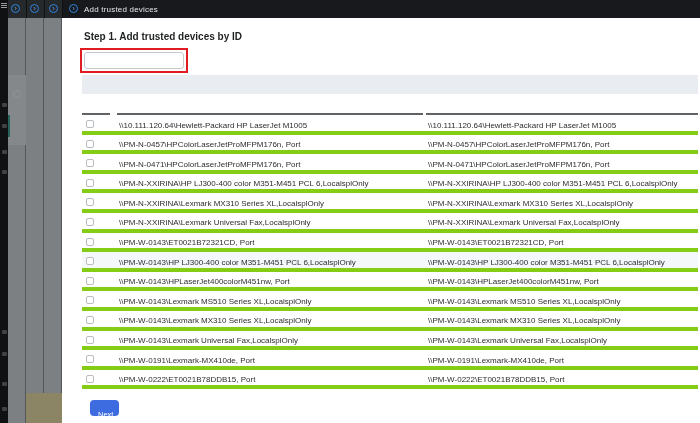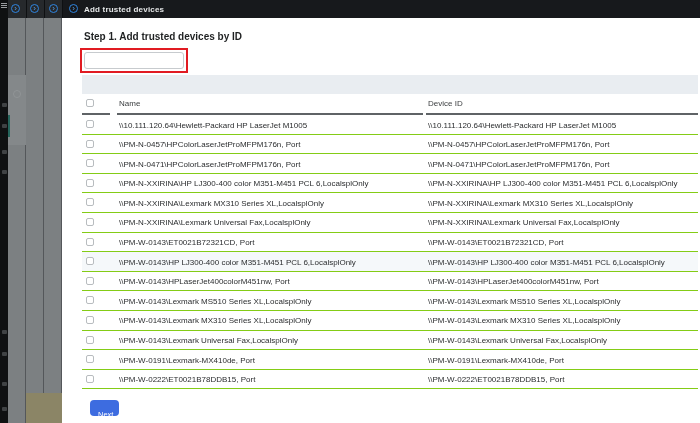--- a/index.html
+++ b/index.html
@@ -10,21 +10,21 @@
   .app-sidebar{position:absolute;left:0;top:0;width:8px;height:423px;background:#0f1112;z-index:5;}
   .menu-icon{position:absolute;left:1px;top:3px;width:6px;height:6px;cursor:pointer;}
   .menu-icon i{display:block;height:1px;background:#9a9da0;margin-bottom:1px;}
   .sb-ico{position:absolute;left:2px;width:5px;height:4px;background:#3f4244;border-radius:1px;}
 
   
   .top-bar{position:absolute;left:8px;top:0;width:692px;height:18px;background:#17191c;z-index:6;}
   .top-bar .strip-head{position:absolute;left:0;top:0;width:54px;height:18px;background:#26292c;}
   .top-bar .sep{position:absolute;top:0;width:1px;height:18px;background:#0e1012;}
   .collapse-circle{position:absolute;top:4px;width:9px;height:9px;border:1px solid #2f85e0;border-radius:50%;color:#5aa0ea;font-size:8px;line-height:7px;text-align:center;cursor:pointer;}
-  .bar-title{position:absolute;left:76px;top:5px;font-size:8px;font-weight:700;color:#e4e6e7;letter-spacing:.2px;white-space:nowrap;}
+  .bar-title{position:absolute;left:76px;top:5px;font-size:8px;font-weight:400;color:#e4e6e7;letter-spacing:.2px;white-space:nowrap;}
 
   
   .strip{position:absolute;top:18px;height:405px;width:18px;background:#7c8082;z-index:4;}
   .strip{border-right:1px solid #54575a;}
   .s1{left:8px;} .s2{left:26px;} .s3{left:44px;}
   .s1 .lite{position:absolute;left:0;top:57px;width:18px;height:70px;background:#84888a;}
   .s1 .lite .circ{position:absolute;left:5px;top:15px;width:8px;height:8px;border:1px solid #909496;border-radius:50%;}
   .s1 .teal-marker{position:absolute;left:0;top:97px;width:2px;height:22px;background:#25655c;}
   .olive{position:absolute;left:0;bottom:0;width:18px;height:30px;background:#8b8566;}
 
@@ -33,21 +33,21 @@
   .step-title{position:absolute;left:22px;top:13px;font-size:10px;font-weight:700;color:#1f2122;white-space:nowrap;text-align:right;}
   .red-box{position:absolute;left:18px;top:30px;width:108px;height:25px;border:2px solid #e11b22;}
   .id-input{position:absolute;left:22px;top:34px;width:100px;height:17px;border:1px solid #c7cbce;border-radius:3px;background:#fff;font-size:8px;padding:0 4px;outline:none;}
   .toolbar{position:absolute;left:20px;top:57px;right:2px;height:19px;background:#e9edf1;}
 
   .thead{position:absolute;left:20px;top:76px;right:2px;height:19px;}
   .col-label{position:absolute;top:5px;font-size:8px;color:#3a3d3f;white-space:nowrap;}
   .hline{position:absolute;top:95px;height:2px;background:#5f6366;}
 
   .rows{position:absolute;left:20px;top:97px;right:2px;}
-  .row{position:relative;height:19.6px;border-bottom:1px solid #84cc16;cursor:default;}
+  .row{position:relative;height:19.6px;border-bottom:4px solid #84cc16;cursor:default;}
   .row.hl{background:#f5f8fa;}
   .cell{position:absolute;top:5.5px;font-size:8px;color:#2b2d2f;white-space:nowrap;overflow:hidden;}
   .cell.name{left:37px;width:305px;}
   .cell.devid{left:346px;right:2px;}
   .checkbox{position:absolute;left:4px;width:8px;height:8px;border:1px solid #b8bcbf;border-radius:2px;background:#fff;cursor:pointer;}
   .thead .checkbox{top:5px;} .row .checkbox{top:5px;}
 
   .next-btn{position:absolute;left:28px;top:382px;width:29px;height:15px;background:#3d6ce0;border:none;border-radius:4px;color:#fff;font-size:7.5px;line-height:14px;text-align:center;cursor:pointer;padding:8px;}
 </style>
 </head>
@@ -97,25 +97,20 @@
   </div>
 
   <div class="dialog">
     <div class="step-title">Step 1. Add trusted devices by ID</div>
 
     <div class="red-box"></div>
     <input class="id-input" type="text" value="" style="">
 
     <div class="toolbar"></div>
 
-    <div class="thead">
-      <span class="checkbox"></span>
-      <span class="col-label" style="left:37px">Name</span>
-      <span class="col-label" style="left:346px">Device ID</span>
-    </div>
     <div class="hline" style="left:20px;width:28px"></div>
     <div class="hline" style="left:55px;width:306px"></div>
     <div class="hline" style="left:364px;right:2px"></div>
 
     <div class="rows" id="rows">
         <div class="row">
           <span class="checkbox"></span>
           <span class="cell name">\\10.111.120.64\Hewlett-Packard HP LaserJet M1005</span>
           <span class="cell devid">\\10.111.120.64\Hewlett-Packard HP LaserJet M1005</span>
         </div>

